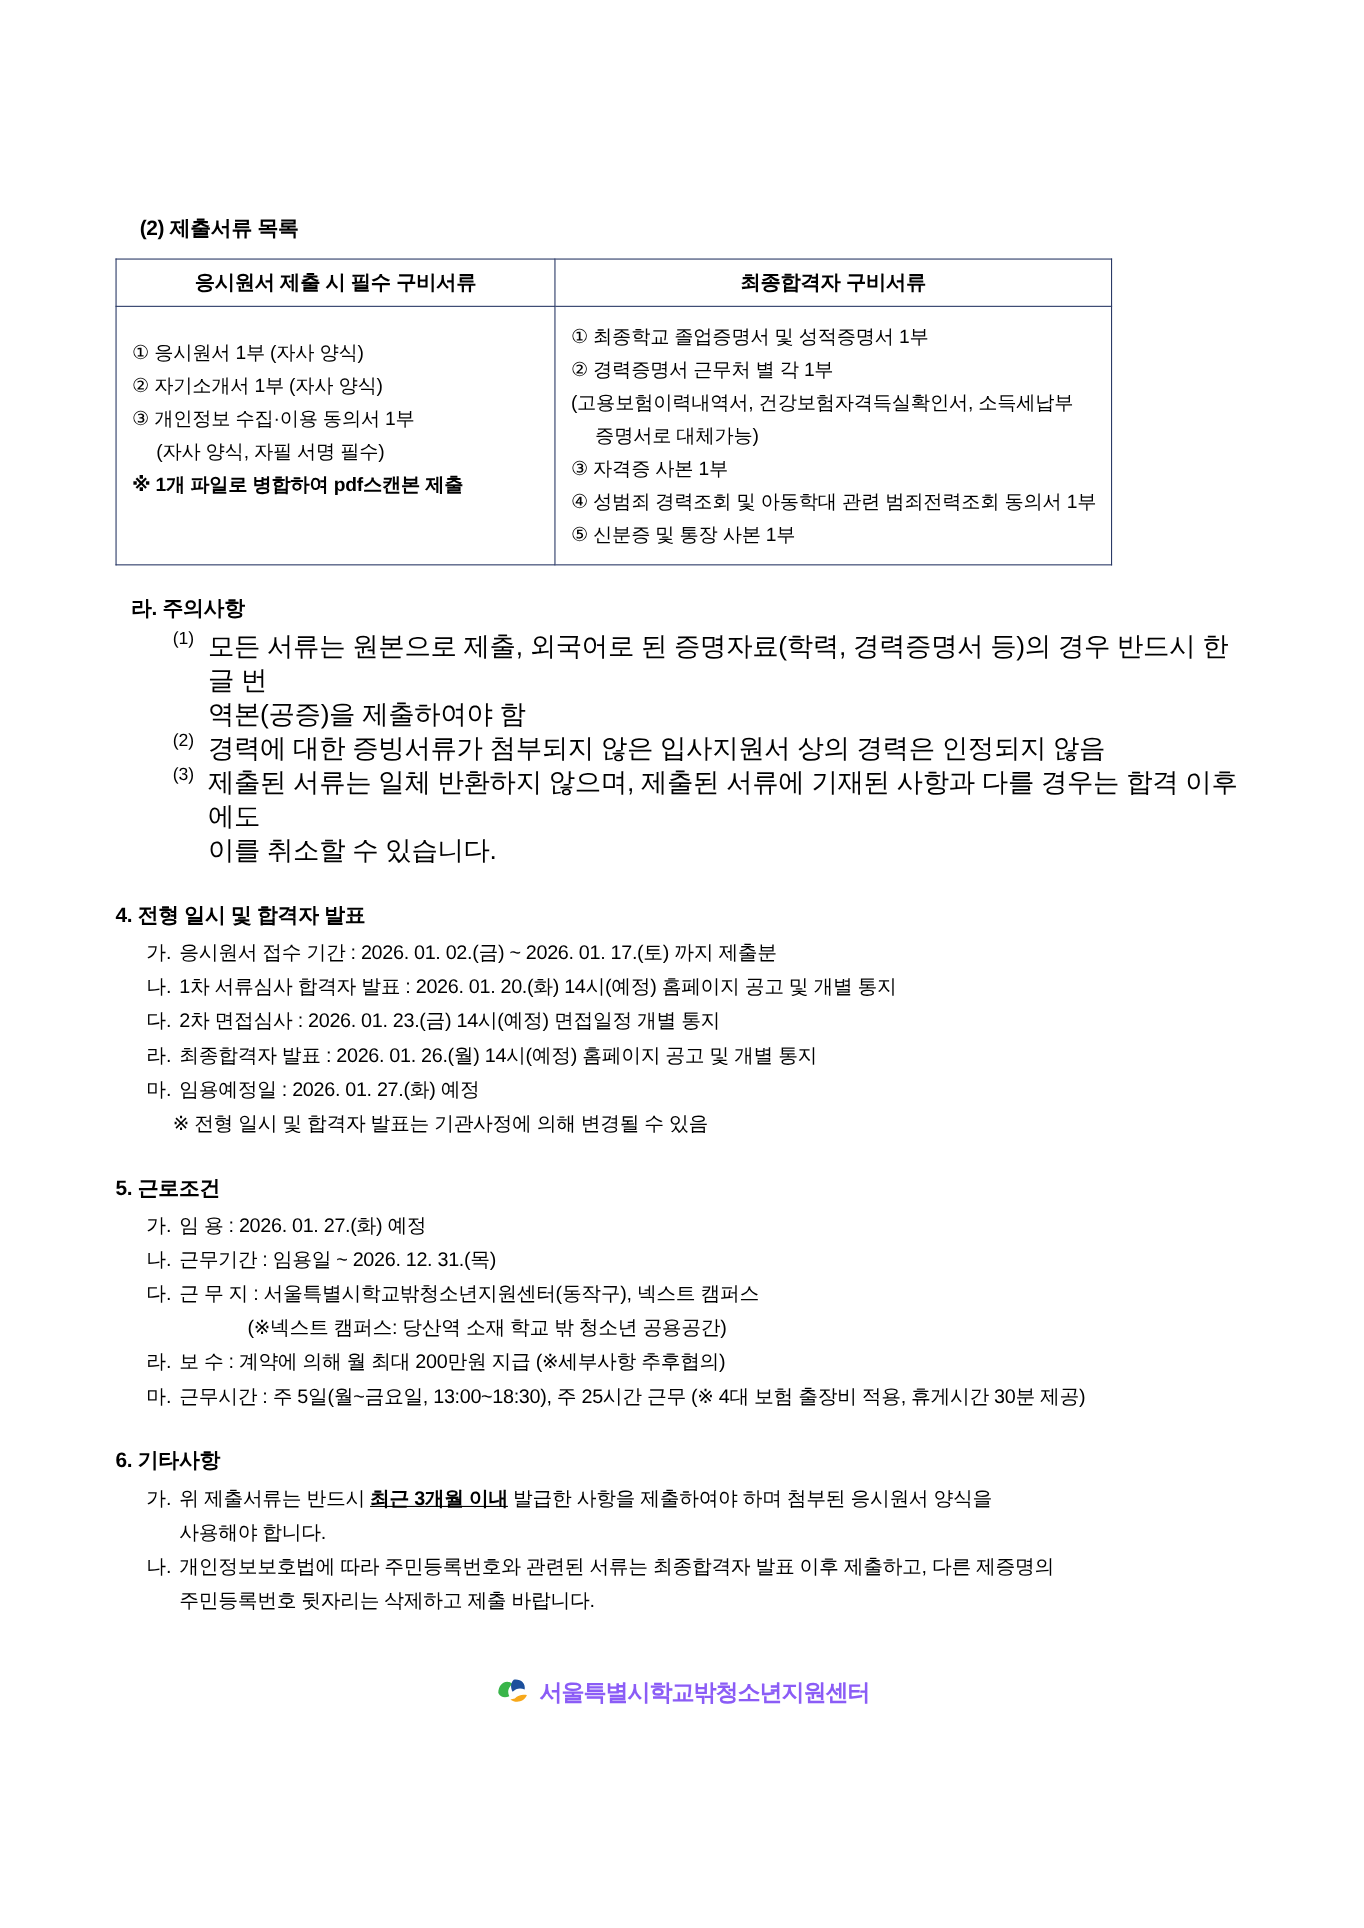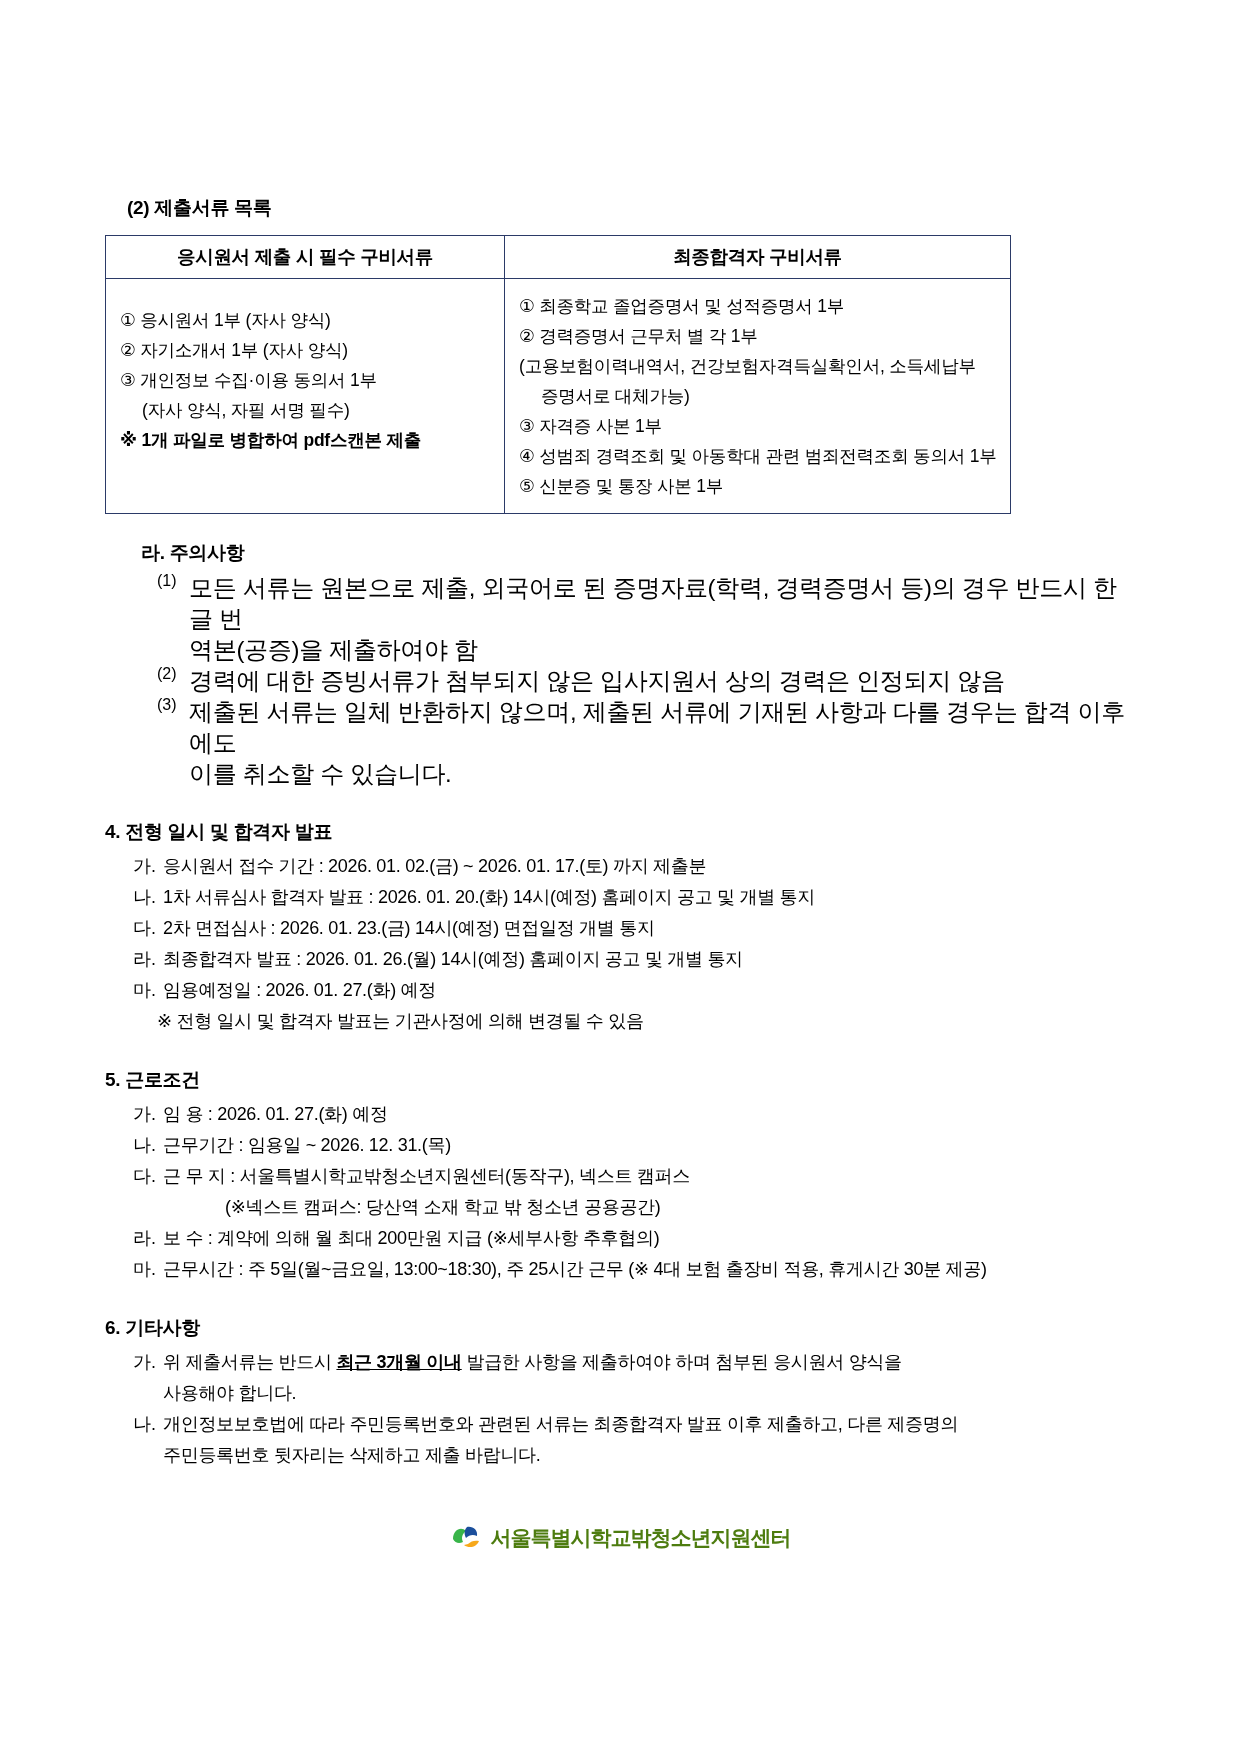--- a/index.html
+++ b/index.html
@@ -65,21 +65,21 @@
   .pad-top { height: 14px; }
 
   
   .blk { margin-top: 26px; }
   .h-item {
     font-size: 19px;
     font-weight: bold;
     letter-spacing: -0.3px;
     margin: 0 0 6px 0;
   }
-  .h-item.lv2 { margin-left: 36px; }
+  .h-item.lv2 { margin-left: 14px; }
   .line {
     font-size: 18px;
     line-height: 31px;
     letter-spacing: -0.3px;
   }
   .ind2 { margin-left: 52px; }
   .ind3 { margin-left: 80px; }
   .ind4 { margin-left: 120px; }
   .hang {
     display: flex;
@@ -127,21 +127,21 @@
   }
   .logo-mark {
     width: 34px;
     height: 30px;
     margin-right: 7px;
     position: relative;
   }
   .logo-text {
     font-size: 21px;
     font-weight: bold;
-    color: #4d7c0f;
+    color: #8b5cf6;
     letter-spacing: -1px;
   }
 </style>
 </head>
 <body>
 
 <div class="page">
 
   <div class="sub-heading">(2) 제출서류 목록</div>
 

